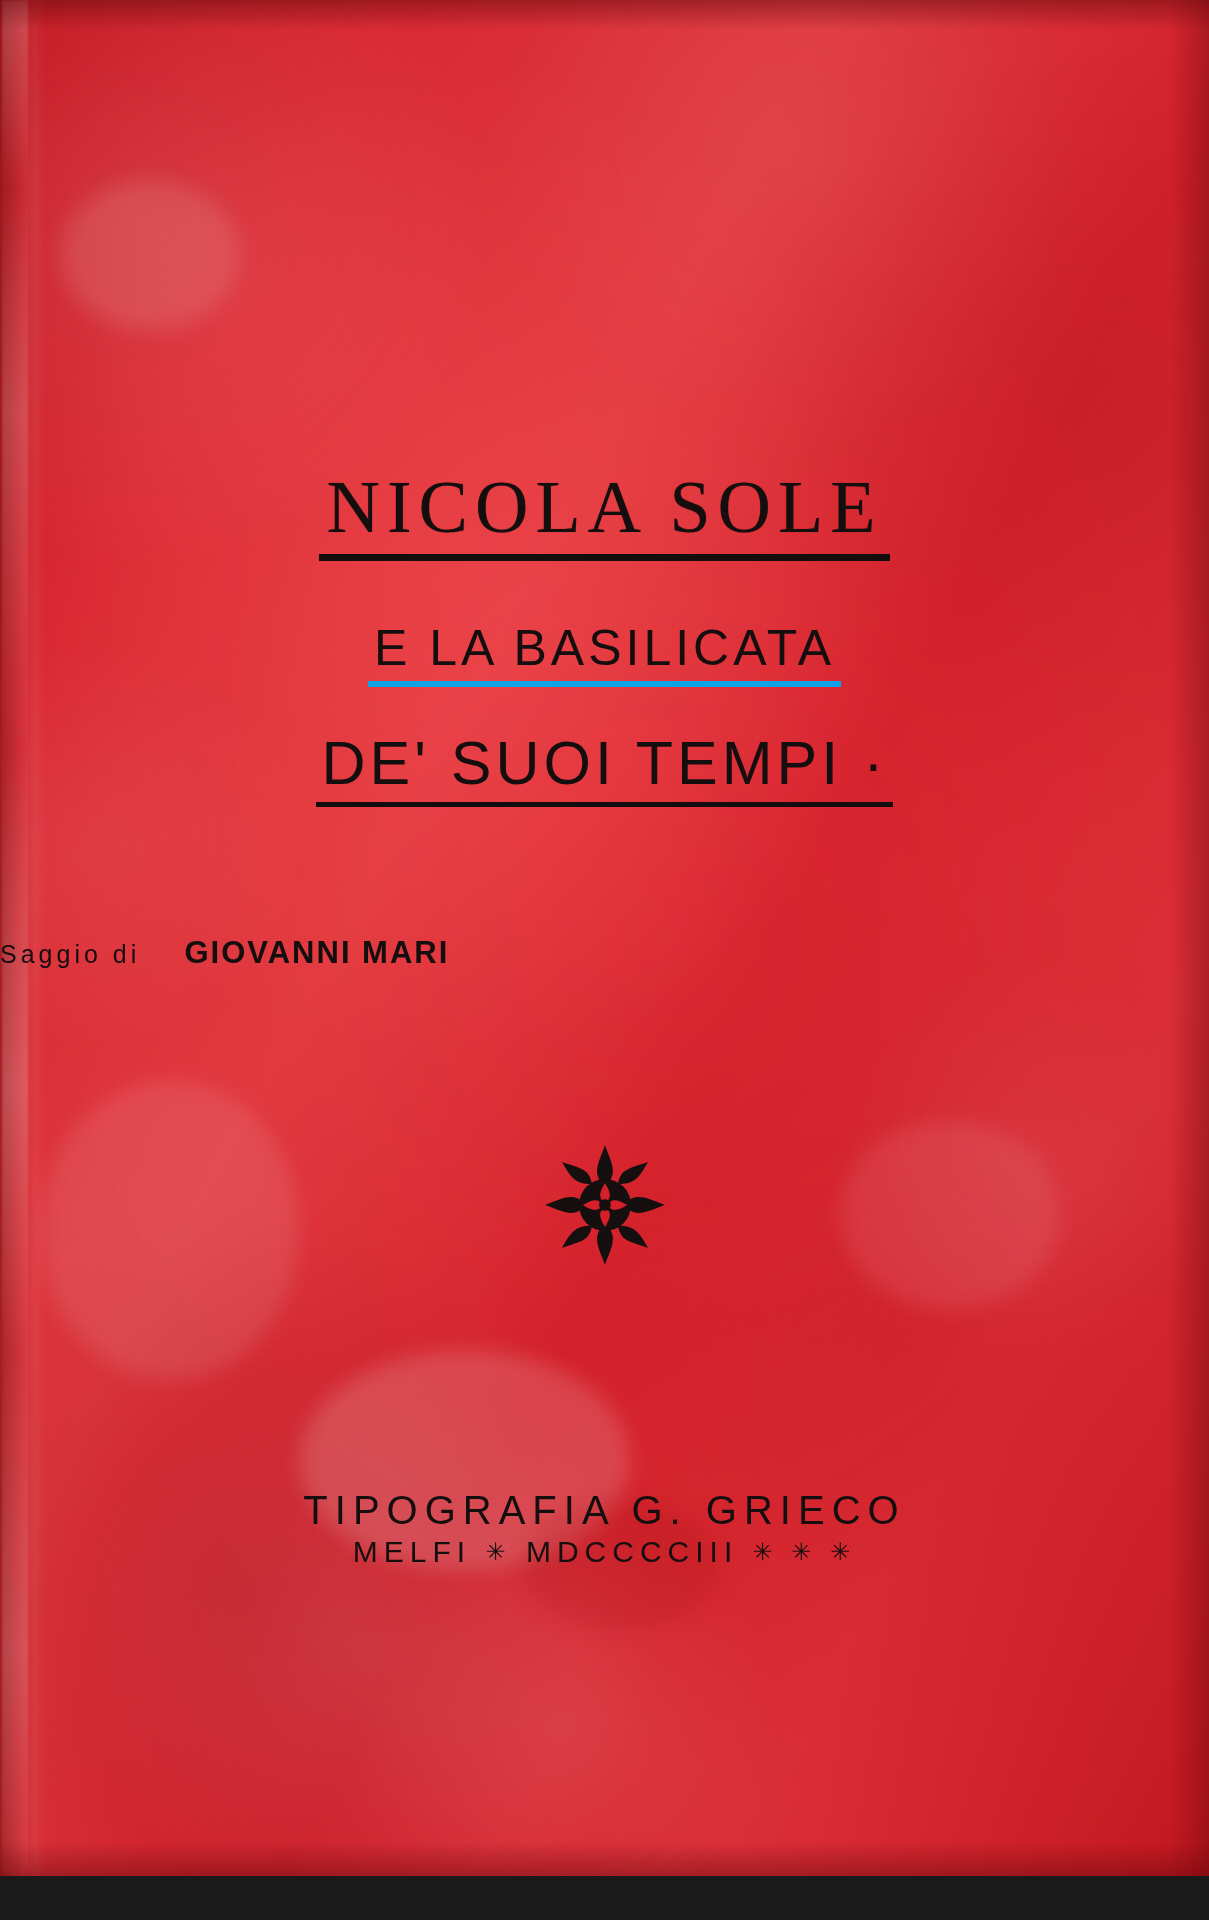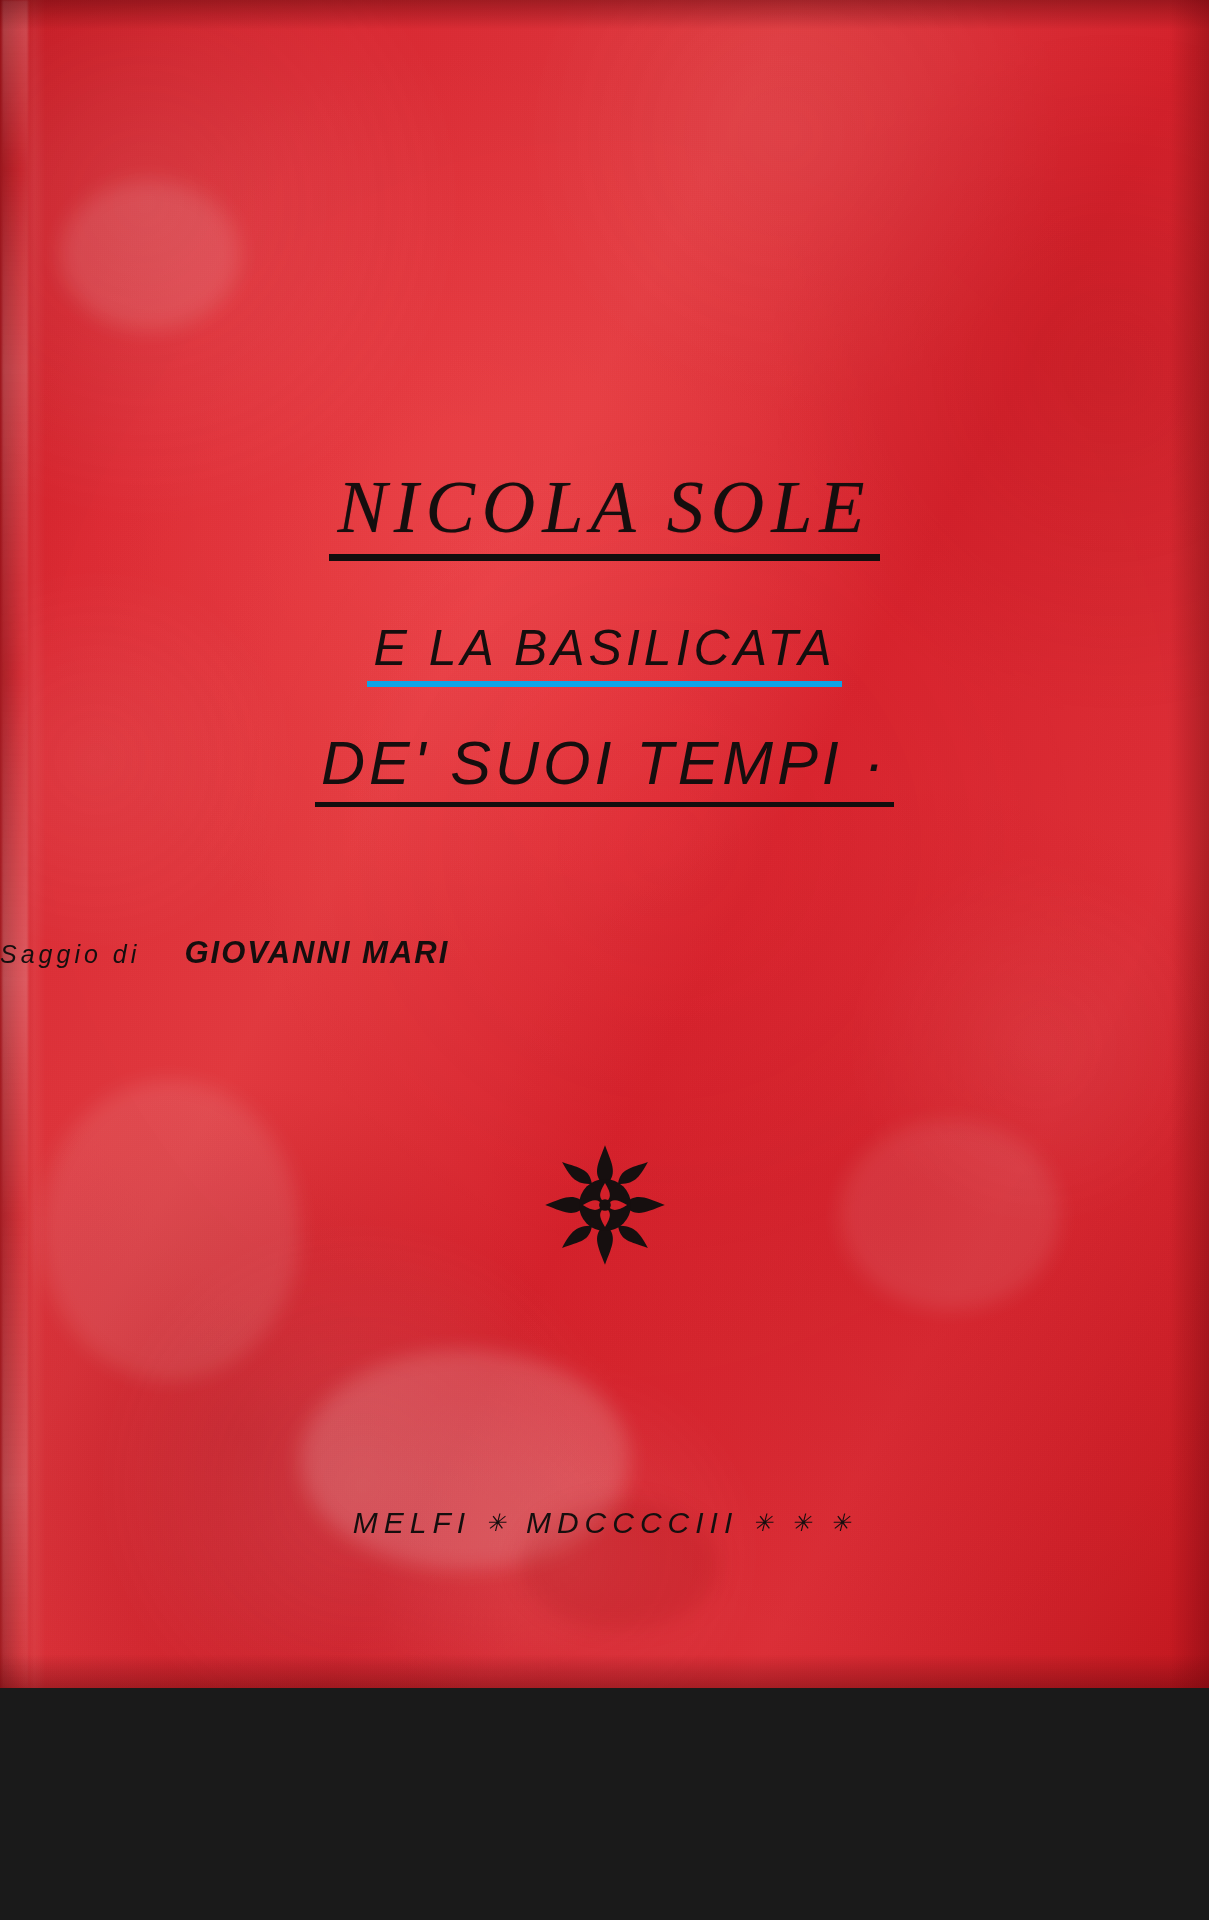--- a/index.html
+++ b/index.html
@@ -3,25 +3,24 @@
 <meta charset="utf-8">
 <style>
   html, body {
     margin: 0;
     padding: 0;
     background: #1a1a1a;
   }
   .page {
     position: relative;
     width: 1209px;
-    height: 1688px;
+    height: 1876px;
     overflow: hidden;
     background: #f0abfc;
     font-family: "Liberation Serif", serif;
-    font-style: italic;
   }
 
   
   .cover-base {
     position: absolute;
     inset: 0;
     background:
       radial-gradient(ellipse 60% 45% at 38% 30%, rgba(255,90,95,0.30), rgba(255,90,95,0) 60%),
       radial-gradient(ellipse 55% 40% at 75% 72%, rgba(196,18,30,0.35), rgba(196,18,30,0) 65%),
       radial-gradient(ellipse 40% 30% at 20% 85%, rgba(170,12,24,0.38), rgba(170,12,24,0) 70%),
@@ -179,21 +178,21 @@
   }
   .imprint .press {
     font-size: 40px;
     letter-spacing: 7px;
     display: block;
   }
   .imprint .place {
     font-size: 30px;
     letter-spacing: 6px;
     display: block;
-    margin-top: 18px;
+    margin-top: 2px;
   }
   .imprint .star { font-size: 24px; vertical-align: 2px; }
 
   
   .ink-fade {
     position: absolute;
     inset: 0;
     pointer-events: none;
     background: radial-gradient(ellipse 70% 55% at 50% 45%, rgba(255,255,255,0.04), rgba(0,0,0,0.05) 80%);
     mix-blend-mode: multiply;
@@ -260,20 +259,21 @@
           <path d="M50 33 C55 41 55 45 50 48 C45 45 45 41 50 33 Z"></path>
           <path d="M50 67 C55 59 55 55 50 52 C45 55 45 59 50 67 Z"></path>
           <path d="M33 50 C41 45 45 45 48 50 C45 55 41 55 33 50 Z"></path>
           <path d="M67 50 C59 45 55 45 52 50 C55 55 59 55 67 50 Z"></path>
         </g>
         <circle cx="50" cy="50" r="4.5" fill="#160f0f"></circle>
       </svg>
     </div>
 
     <div class="imprint">
+      <span class="press">TIPOGRAFIA G. GRIECO</span>
       <span class="place">
         <span>MELFI</span>
         <span class="star">✳</span>
         <span>MDCCCCIII</span>
         <span class="star">✳  ✳  ✳</span>
       </span>
     </div>
 
   </div>
 

